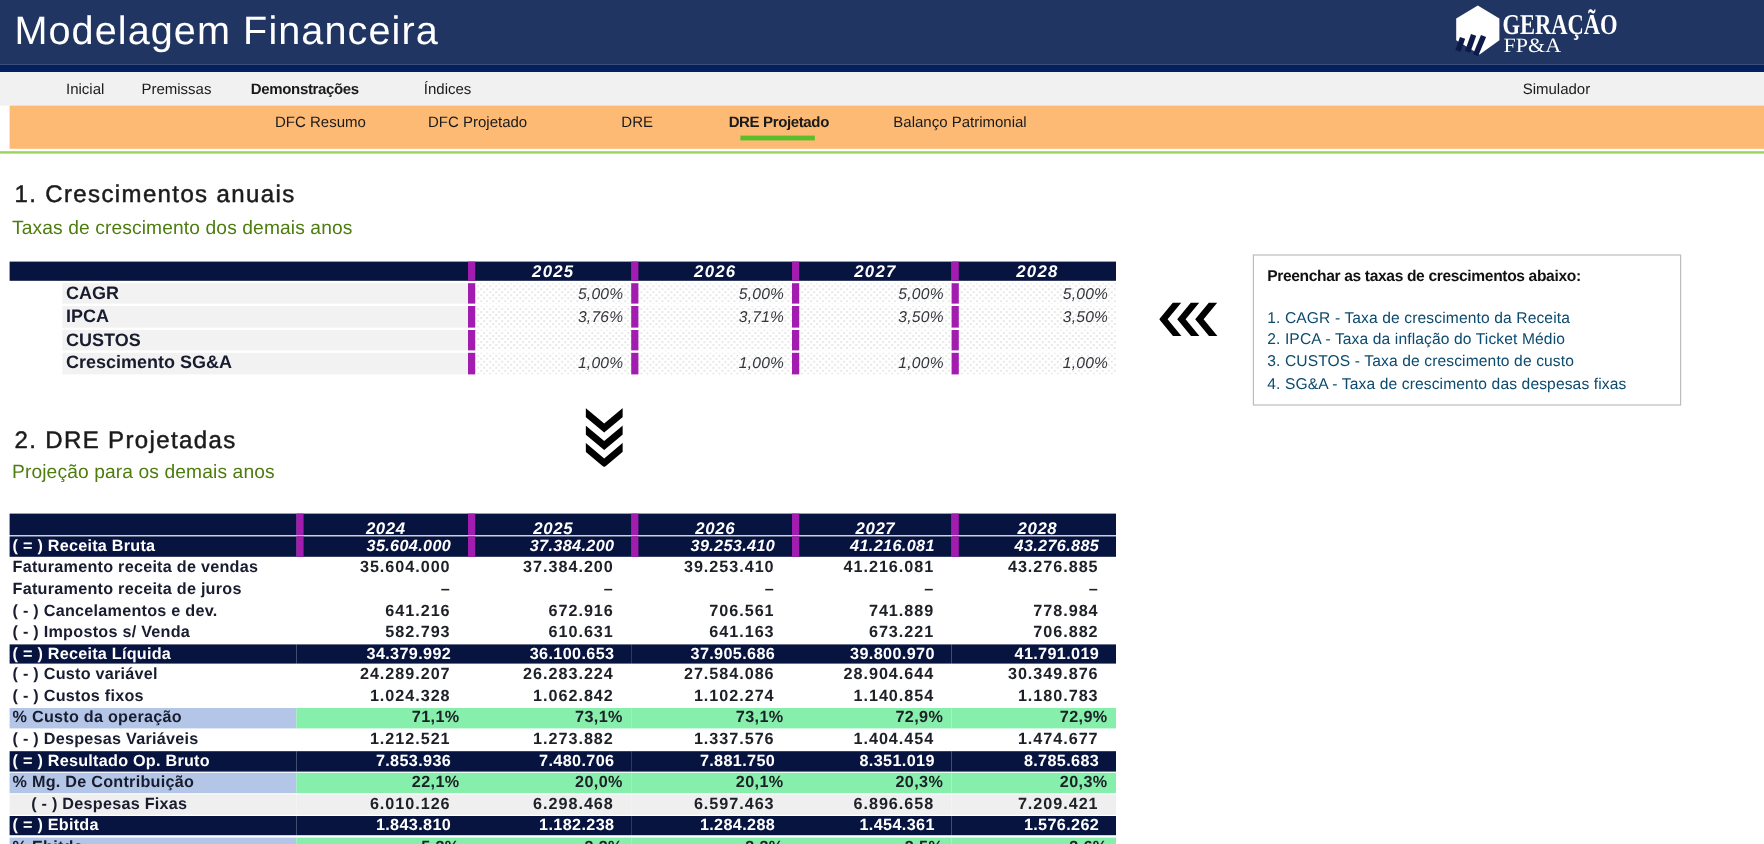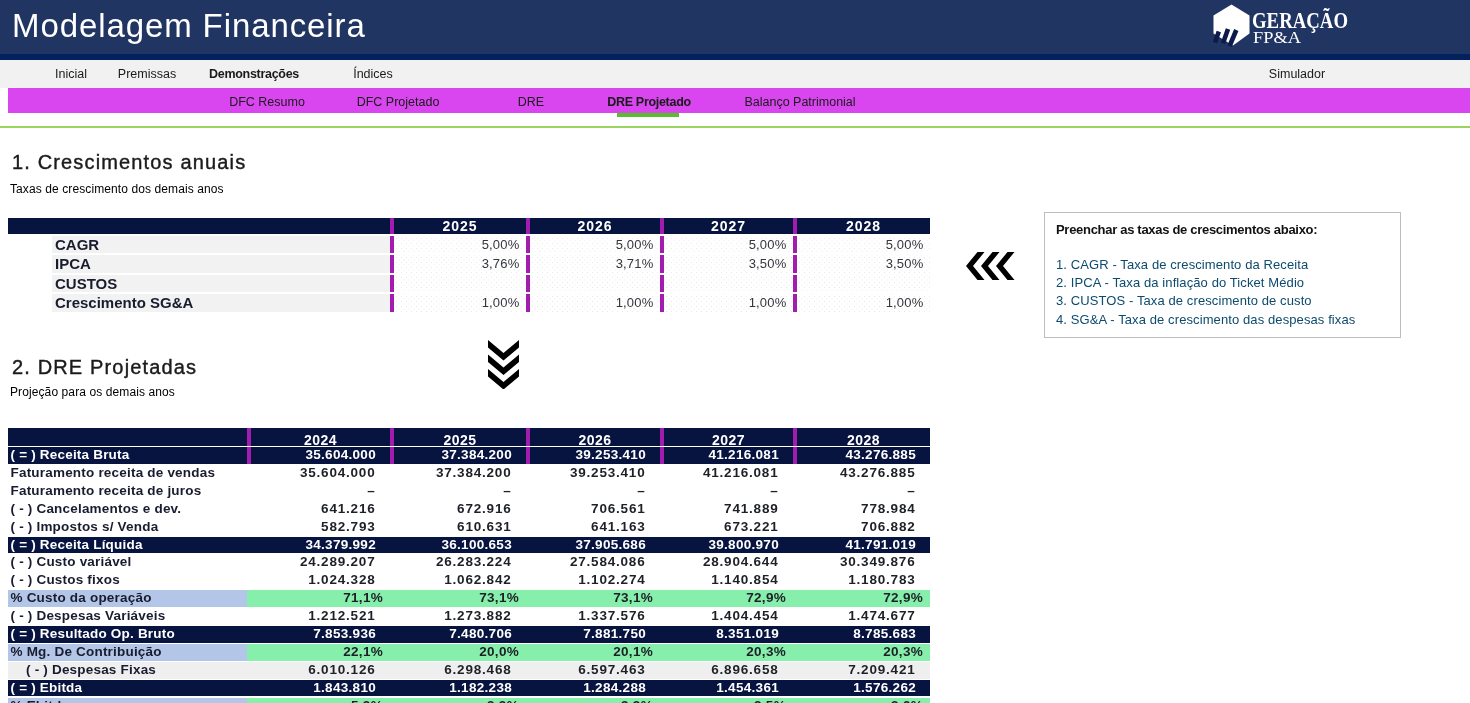--- a/index.html
+++ b/index.html
@@ -5,46 +5,46 @@
 * { margin:0; padding:0; box-sizing:border-box; }
 html,body { width:1470px; height:703px; overflow:hidden; background:#fff;
   font-family:"Liberation Sans", sans-serif; }
 .abs { position:absolute; }
 
 #banner { position:absolute; left:0; top:0; width:1470px; height:54px; background:#213562; }
 #title { position:absolute; left:12px; top:0; height:51px; line-height:51px; color:#fff; font-size:33px; font-weight:400; letter-spacing:0.9px; }
 #strip { position:absolute; left:0; top:54px; width:1470px; height:6px; background:#03215c; }
 
 #menu1 { position:absolute; left:0; top:60px; width:1470px; height:28px; background:#f1f1f1; }
-#menu2 { position:absolute; left:8px; top:88px; width:1462px; height:25px; background:#d946ef; }
+#menu2 { position:absolute; left:8px; top:88px; width:1462px; height:36px; background:#fdba74; }
 .mi { position:absolute; top:0; height:28px; line-height:28px; font-size:12.5px; color:#1a1a1a; transform:translateX(-50%); white-space:nowrap; }
 .mi.bold { letter-spacing:-0.3px; }
 .bold { font-weight:700; }
 #greenline { position:absolute; left:0; top:126px; width:1470px; height:2px; background:#9ad45f; }
 #tabline { position:absolute; left:617px; top:112.5px; width:62px; height:4.5px; background:#5abe2b; }
 
 .h2 { position:absolute; font-size:20px; font-weight:400; color:#1b1b1b; letter-spacing:1.15px; -webkit-text-stroke:0.4px #1b1b1b; }
-.sub { position:absolute; font-size:12px; color:#000000; letter-spacing:0.1px; }
+.sub { position:absolute; font-size:16px; color:#4d7c0f; letter-spacing:0.1px; }
 
 .tbl { position:absolute; display:grid; }
 #t1 { left:8px; top:218px; width:922px;
   grid-template-columns:382px 136px 134px 133px 137px;
   grid-template-rows:16px 17.2px 17.2px 17.6px 17.8px; row-gap:2.1px; }
 #t2 { left:8px; top:428px; width:922px;
   grid-template-columns:239px 143px 136px 134px 133px 137px;
   grid-template-rows:18px repeat(15, 16.8px); row-gap:1.1px; }
 .c { font-size:13.5px; font-weight:700; color:#181c2e; overflow:hidden; white-space:nowrap; }
 .hd { background:#081440; color:#fff; text-align:center; line-height:16px; font-size:14px; letter-spacing:1px; }
 #t2 .hd { line-height:18px; padding-top:2.5px; letter-spacing:0.5px; }
 .lab { background:#f2f2f2; padding-left:2.5px; line-height:17.4px; font-size:15px; letter-spacing:0;margin-left:44px; }
 .navy { background:#081440; color:#fff; }
 .blue { background:#86efac; }
 .gray { background:#efefef; }
 .v { text-align:right; padding-right:14.5px; font-weight:700; color:#1d2026; line-height:16.8px; letter-spacing:0.8px; }
-.sep { border-left:4px solid #a21caf; }
+.sep { border-left:6px solid #a21caf;font-style:italic; }
 #t1 .lab { padding-left:3px; }
 #t2 .pct { padding-right:7px; letter-spacing:0.3px; }
 #t1 .v { font-weight:400; color:#33363c; line-height:17.2px; font-size:13px; padding-right:6.5px; letter-spacing:0.2px;
   background-image:radial-gradient(circle, #e9e9e9 0.75px, rgba(0,0,0,0) 0.85px), radial-gradient(circle, #e9e9e9 0.75px, rgba(0,0,0,0) 0.85px);
   background-size:5px 5px; background-position:0 0, 2.5px 2.5px; }
 #t2 .lab2 { padding-left:2.5px; line-height:16.8px; background:#fff; letter-spacing:0.2px; }
 #t2 .v.navy { letter-spacing:0.3px; padding-right:14px; }
 #t2 .navy, #t1 .navy { background:#081440; color:#fff; }
 
 #note { position:absolute; left:1044px; top:212px; width:357px; height:126px; border:1px solid #bdbdbd; background:#fff; }

